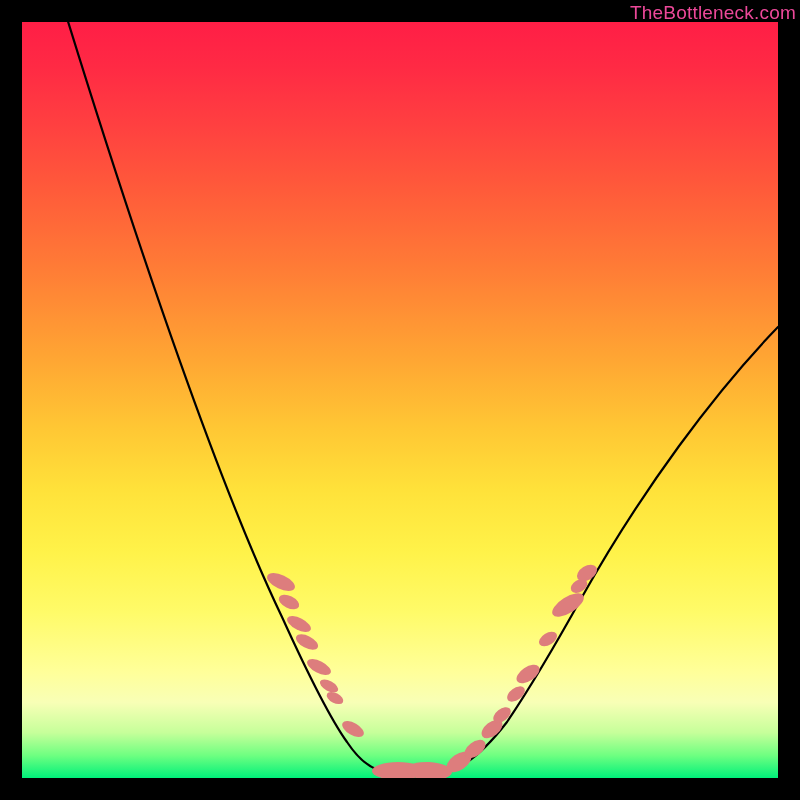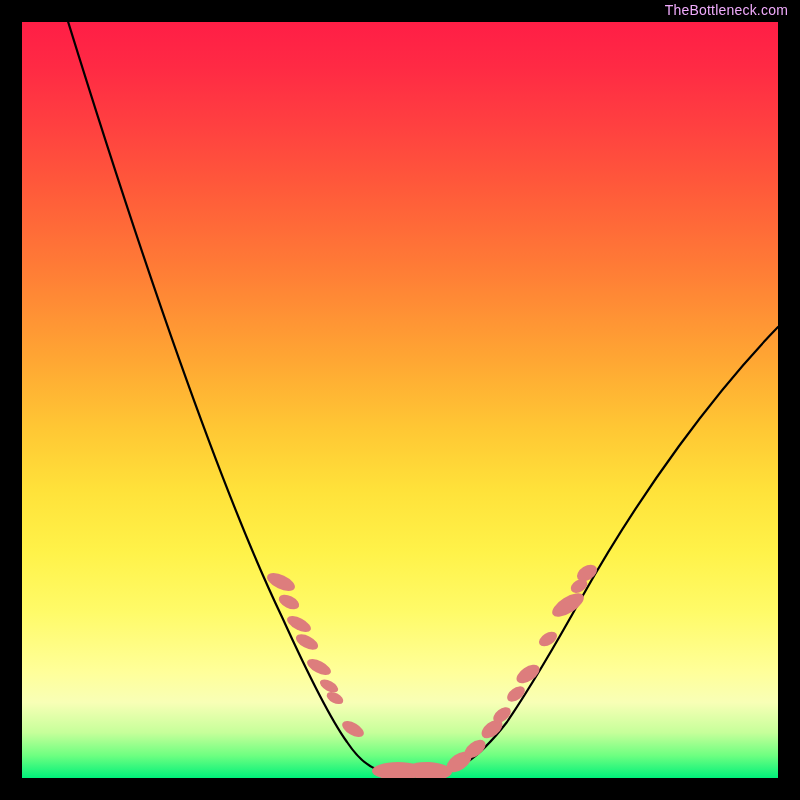--- a/index.html
+++ b/index.html
@@ -44,23 +44,23 @@
       #ffff9a 86%,
       #f8ffb6 90%,
       #c6ff9a 94%,
       #6fff81 97%,
       #00f07a 100%
     );
   }
   .watermark {
     position: absolute;
     top: 2px;
-    right: 12px;
-    color: #f0abfc;
-    font-size: 14px;
+    right: 4px;
+    color: #ec4899;
+    font-size: 19px;
     font-weight: 500;
     letter-spacing: 0.2px;
     z-index: 10;
     user-select: none;
   }
   svg.curve {
     position: absolute;
     inset: 0;
     width: 100%;
     height: 100%;

